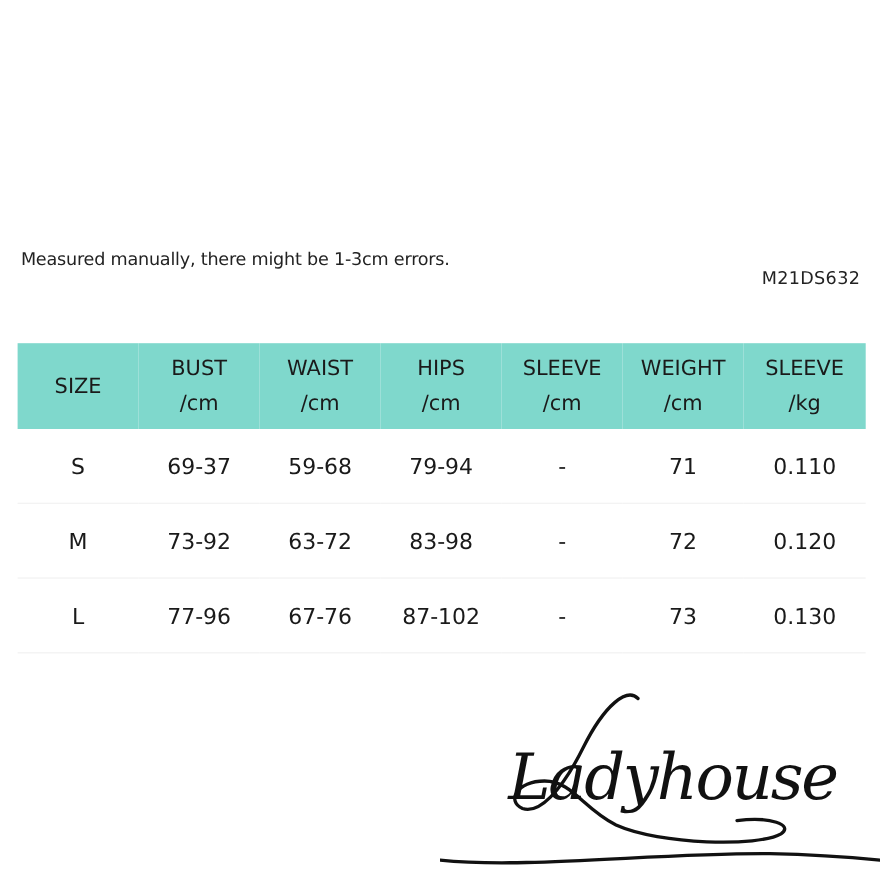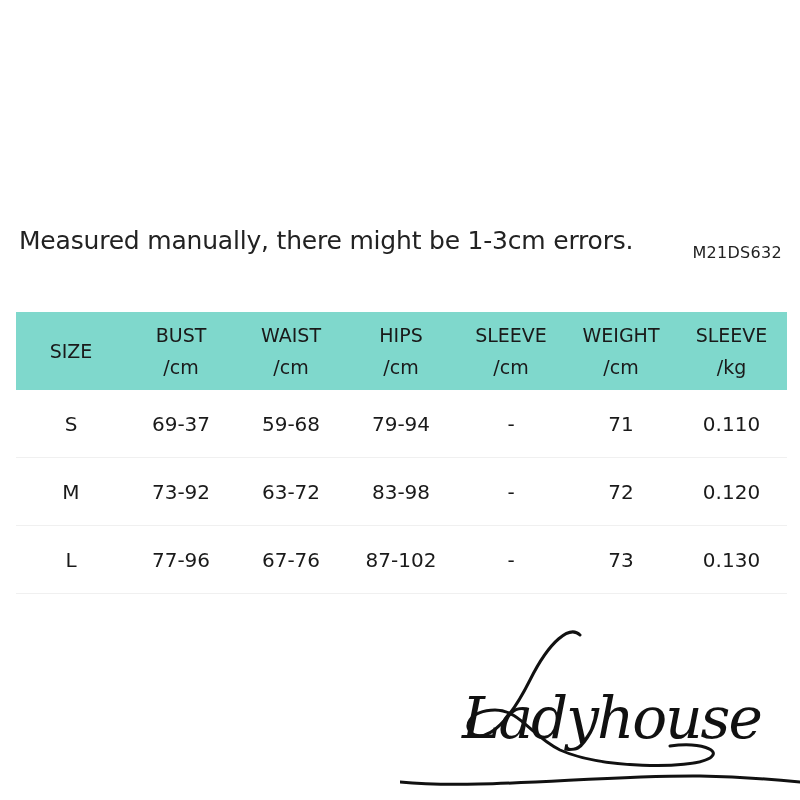--- a/index.html
+++ b/index.html
@@ -12,21 +12,21 @@
       height: 800px;
       position: relative;
       overflow: hidden;
       font-family: "DejaVu Sans", "Liberation Sans", sans-serif;
       color: #1a1a1a;
     }
     .note {
       position: absolute;
       left: 19px;
       top: 226px;
-      font-size: 25px;
+      font-size: 16px;
       letter-spacing: -0.2px;
       color: #222;
       white-space: nowrap;
     }
     .code {
       position: absolute;
       right: 18px;
       top: 243px;
       font-size: 16px;
       color: #222;
@@ -82,21 +82,20 @@
     }
     .logo-text {
       position: absolute;
       left: 62px;
       top: 62px;
       font-family: "DejaVu Serif", "Liberation Serif", serif;
       font-style: italic;
       font-size: 58px;
       color: #111;
       letter-spacing: -2px;
-      margin-top: 12px;
     }
   </style>
 </head>
 <body>
 
 <div class="note">Measured manually, there might be 1-3cm errors.</div>
 <div class="code">M21DS632</div>
 
 <table class="size-table">
   <colgroup>

